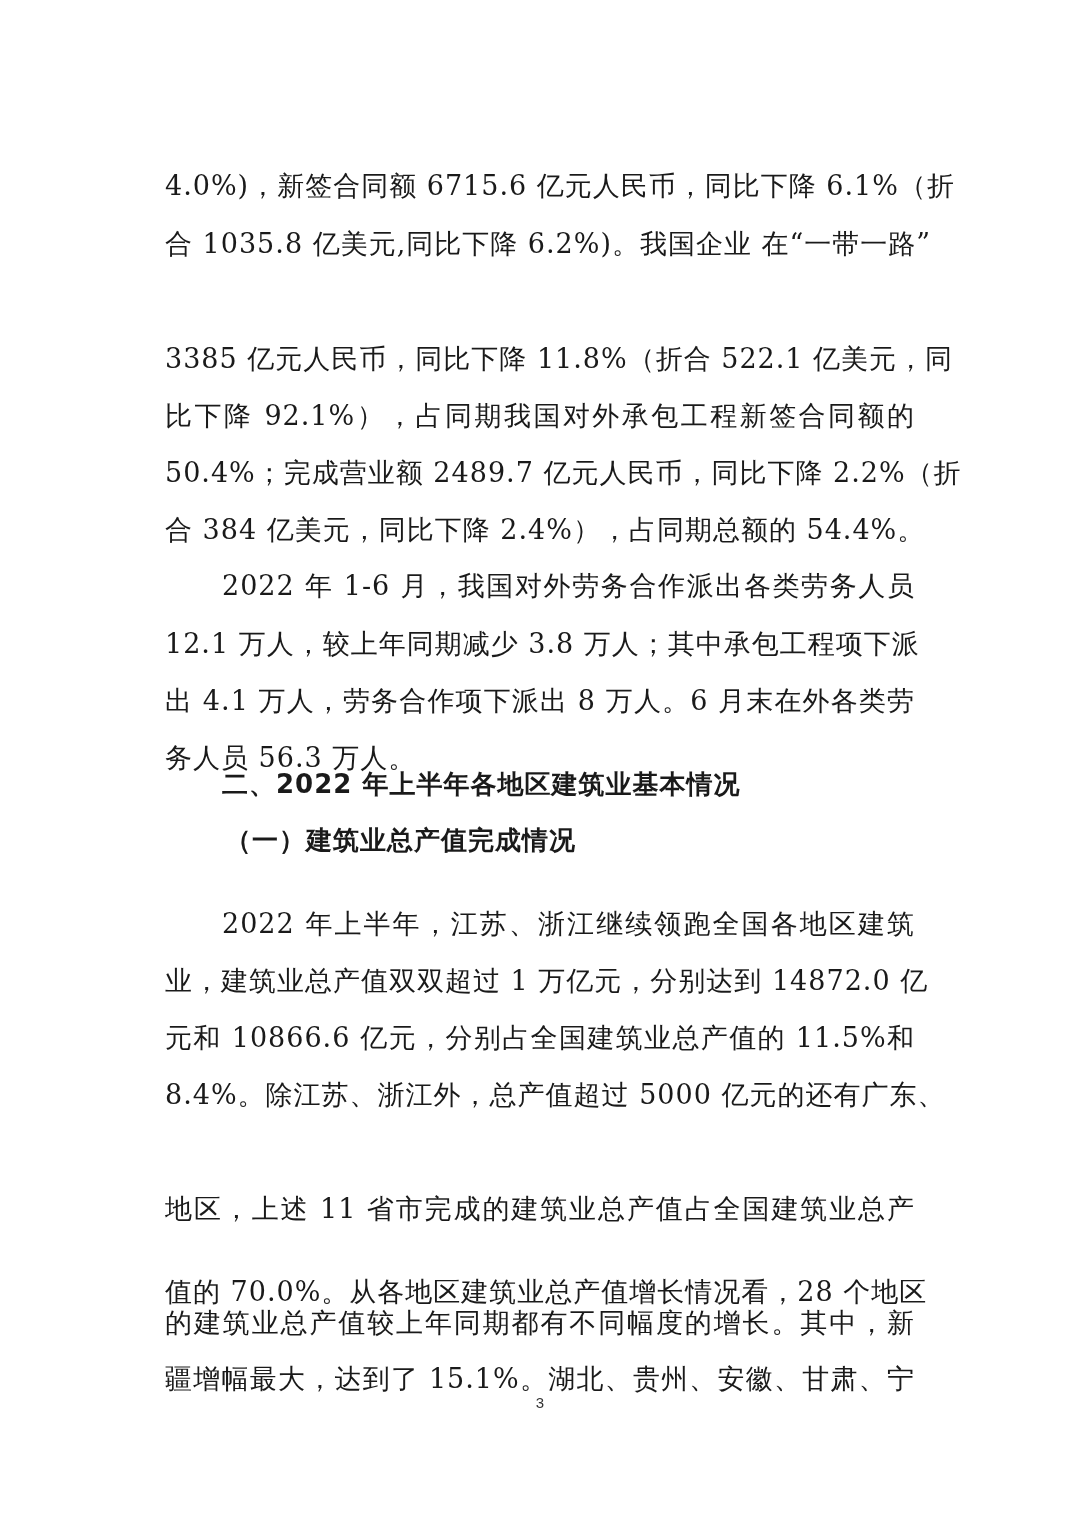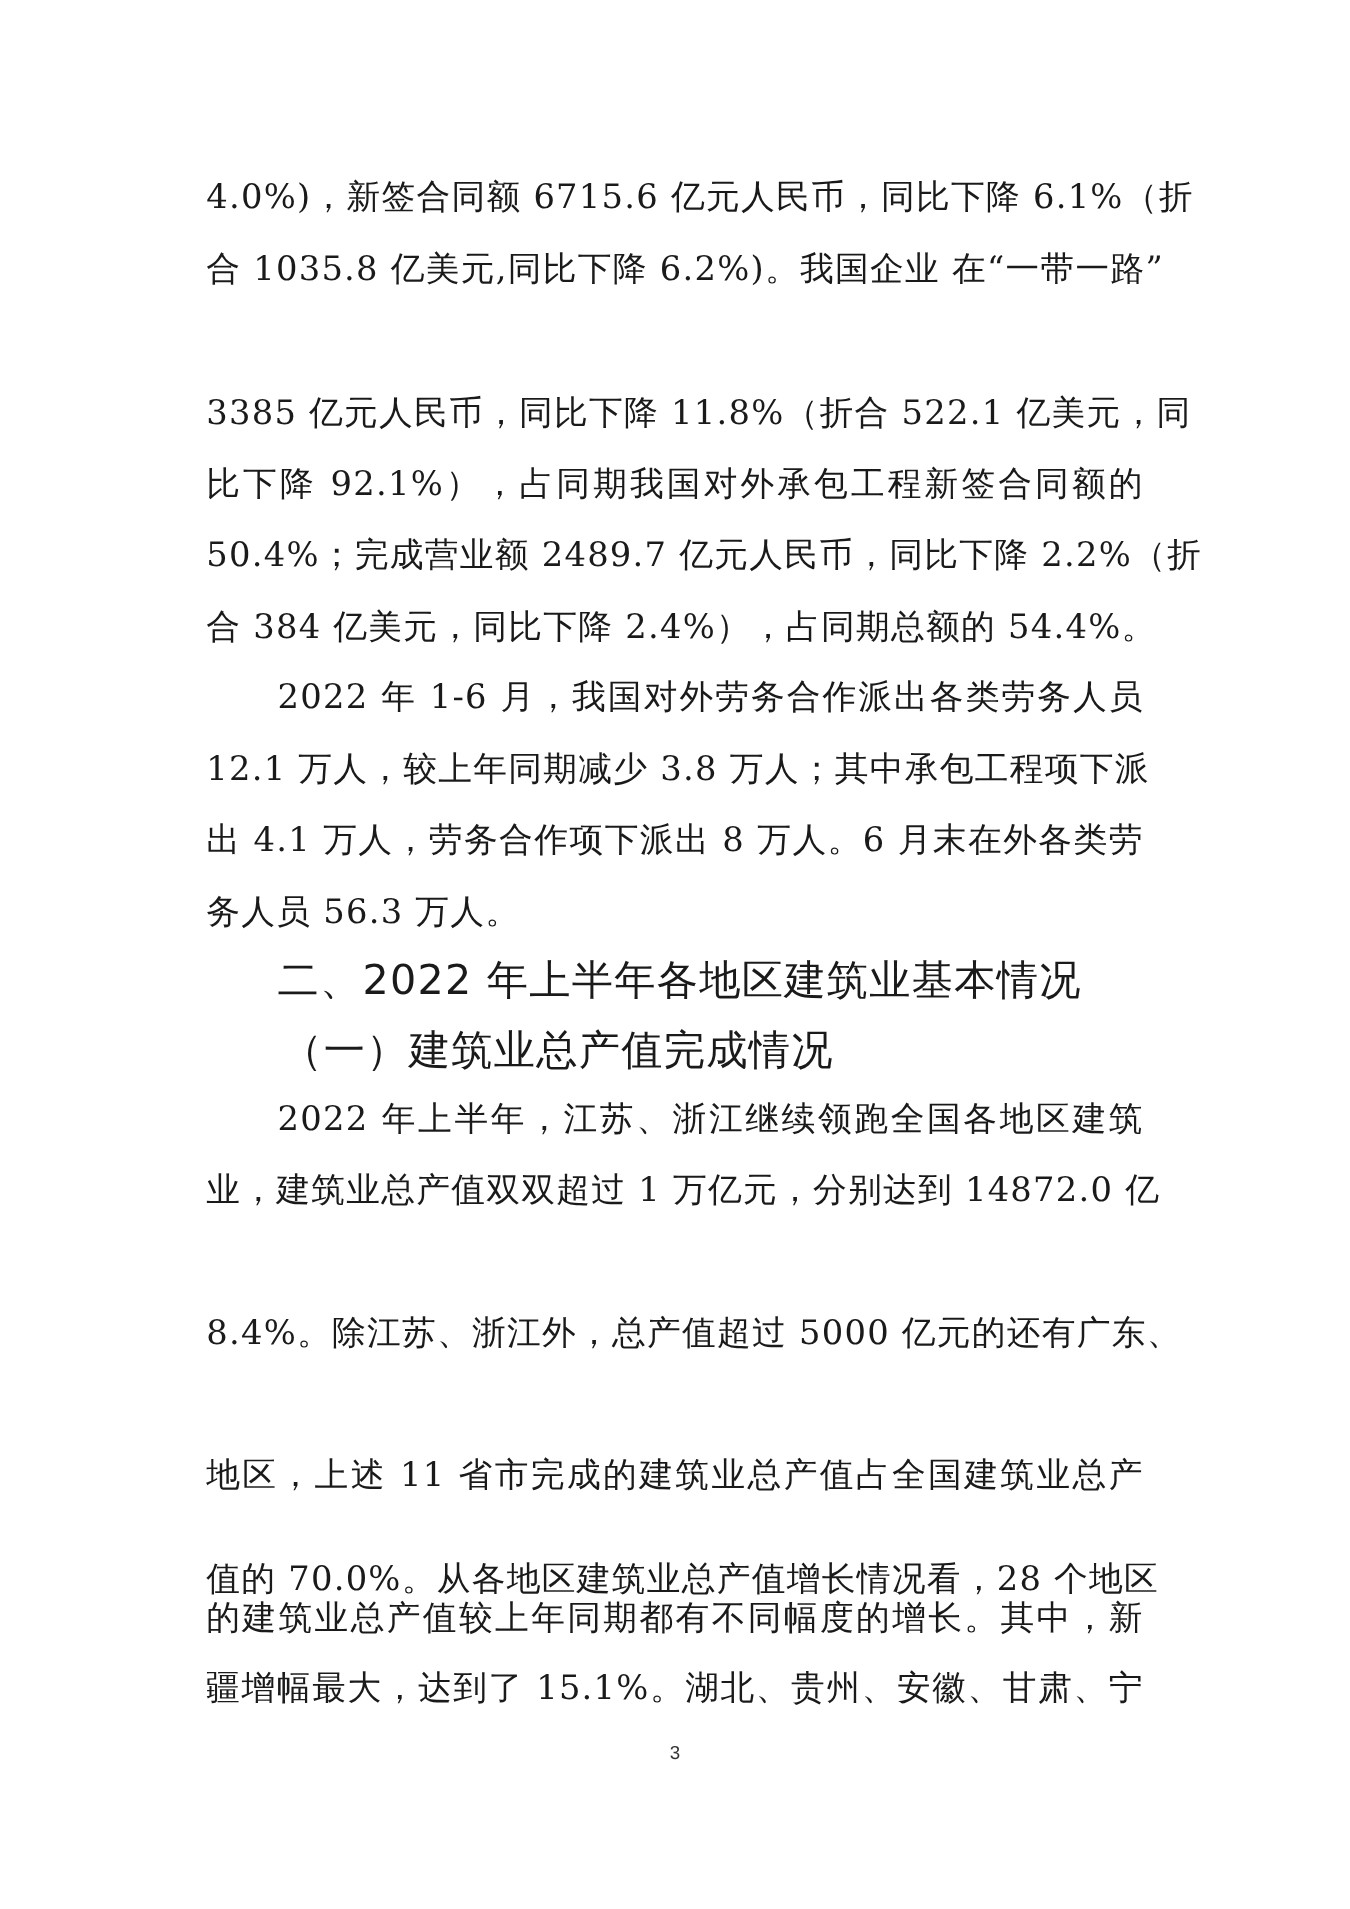--- a/index.html
+++ b/index.html
@@ -1,23 +1,23 @@
 <!DOCTYPE html>
 <html><head>
 <meta charset="utf-8">
 <style>
   html, body { margin:0; padding:0; background:#ffffff; }
   body { width:1080px; height:1527px; position:relative; overflow:hidden;
          font-family:"DejaVu Serif", "Liberation Serif", serif; color:#1a1a1a; }
   .page { position:absolute; left:0; top:0; width:1080px; height:1527px; background:#fff; }
   .line { position:absolute; left:165px; width:750px; font-size:27px; line-height:40px;
-          white-space:nowrap; text-align:justify; text-align-last:justify; letter-spacing:1px; }
+          white-space:nowrap; text-align:justify; text-align-last:justify; letter-spacing:1px;margin-top:28px; }
   .line.last { text-align-last:left; }
   .h2 { position:absolute; left:222px; font-family:"DejaVu Sans","Liberation Sans",sans-serif;
-        font-weight:normal; font-size:33px; line-height:40px; white-space:nowrap; letter-spacing:1px; }
+        font-weight:bold; font-size:26px; line-height:40px; white-space:nowrap; letter-spacing:1px; }
   .pagenum { position:absolute; top:1394px; left:0; width:1080px; text-align:center;
              font-family:"Liberation Sans", sans-serif; font-size:15px; color:#333; }
 </style>
 </head>
 <body>
 
 <div class="page">
   <div class="line" style="top:138px">4.0%)，新签合同额 6715.6 亿元人民币，同比下降 6.1%（折</div>
   <div class="line" style="top:196px">合 1035.8 亿美元,同比下降 6.2%)。我国企业  在“一带一路”</div>
   <div class="line" style="top:311px">3385 亿元人民币，同比下降 11.8%（折合 522.1 亿美元，同</div>
@@ -28,20 +28,21 @@
   <div class="line" style="top:538px; left:222px; width:693px">2022 年 1-6 月，我国对外劳务合作派出各类劳务人员</div>
   <div class="line" style="top:596px">12.1 万人，较上年同期减少 3.8 万人；其中承包工程项下派</div>
   <div class="line" style="top:653px">出 4.1 万人，劳务合作项下派出 8 万人。6 月末在外各类劳</div>
   <div class="line last" style="top:710px">务人员 56.3 万人。</div>
 
   <div class="h2" style="top:764px">二、2022 年上半年各地区建筑业基本情况</div>
   <div class="h2" style="top:820px; left:225px">（一）建筑业总产值完成情况</div>
 
   <div class="line" style="top:876px; left:222px; width:693px">2022 年上半年，江苏、浙江继续领跑全国各地区建筑</div>
   <div class="line" style="top:933px">业，建筑业总产值双双超过 1 万亿元，分别达到 14872.0 亿</div>
+  <div class="line" style="top:990px">元和 10866.6 亿元，分别占全国建筑业总产值的 11.5%和</div>
   <div class="line" style="top:1047px">8.4%。除江苏、浙江外，总产值超过 5000 亿元的还有广东、</div>
   <div class="line" style="top:1161px">地区，上述 11 省市完成的建筑业总产值占全国建筑业总产</div>
   <div class="line" style="top:1244px">值的 70.0%。从各地区建筑业总产值增长情况看，28 个地区</div>
   <div class="line" style="top:1275px">的建筑业总产值较上年同期都有不同幅度的增长。其中，新</div>
   <div class="line" style="top:1331px">疆增幅最大，达到了 15.1%。湖北、贵州、安徽、甘肃、宁</div>
 
   <div class="pagenum">3</div>
 </div>
 
 </body></html>

